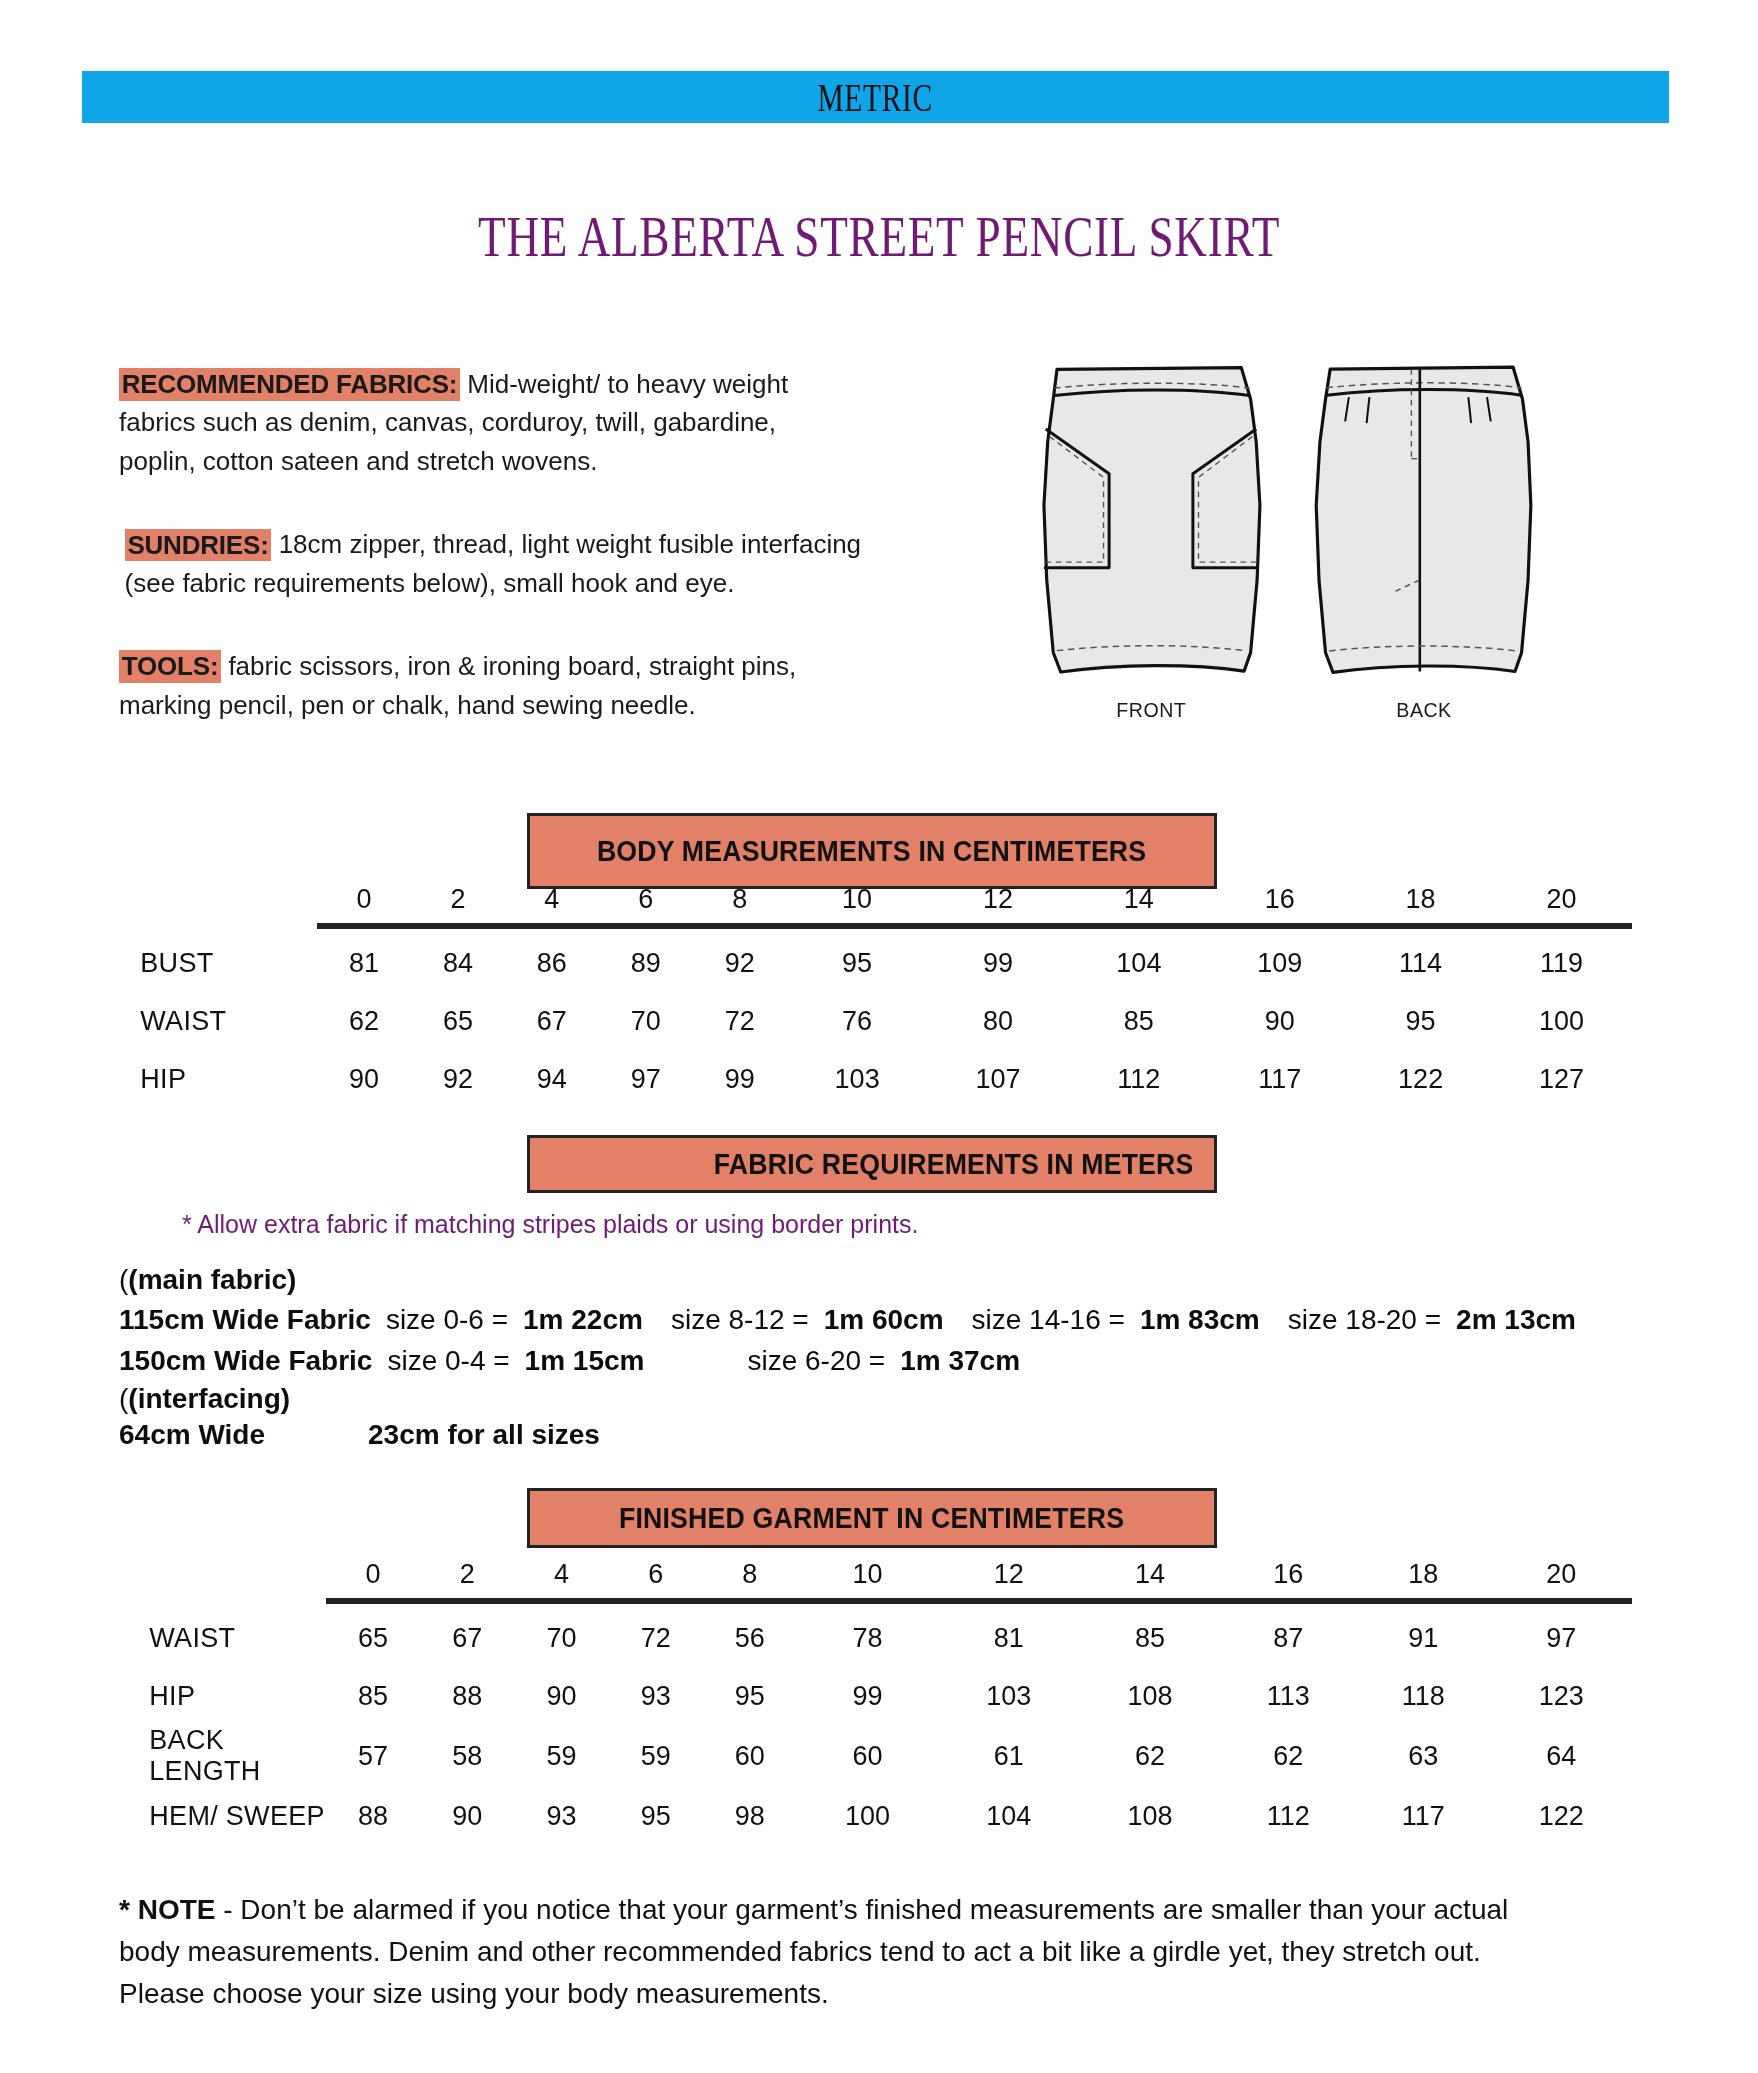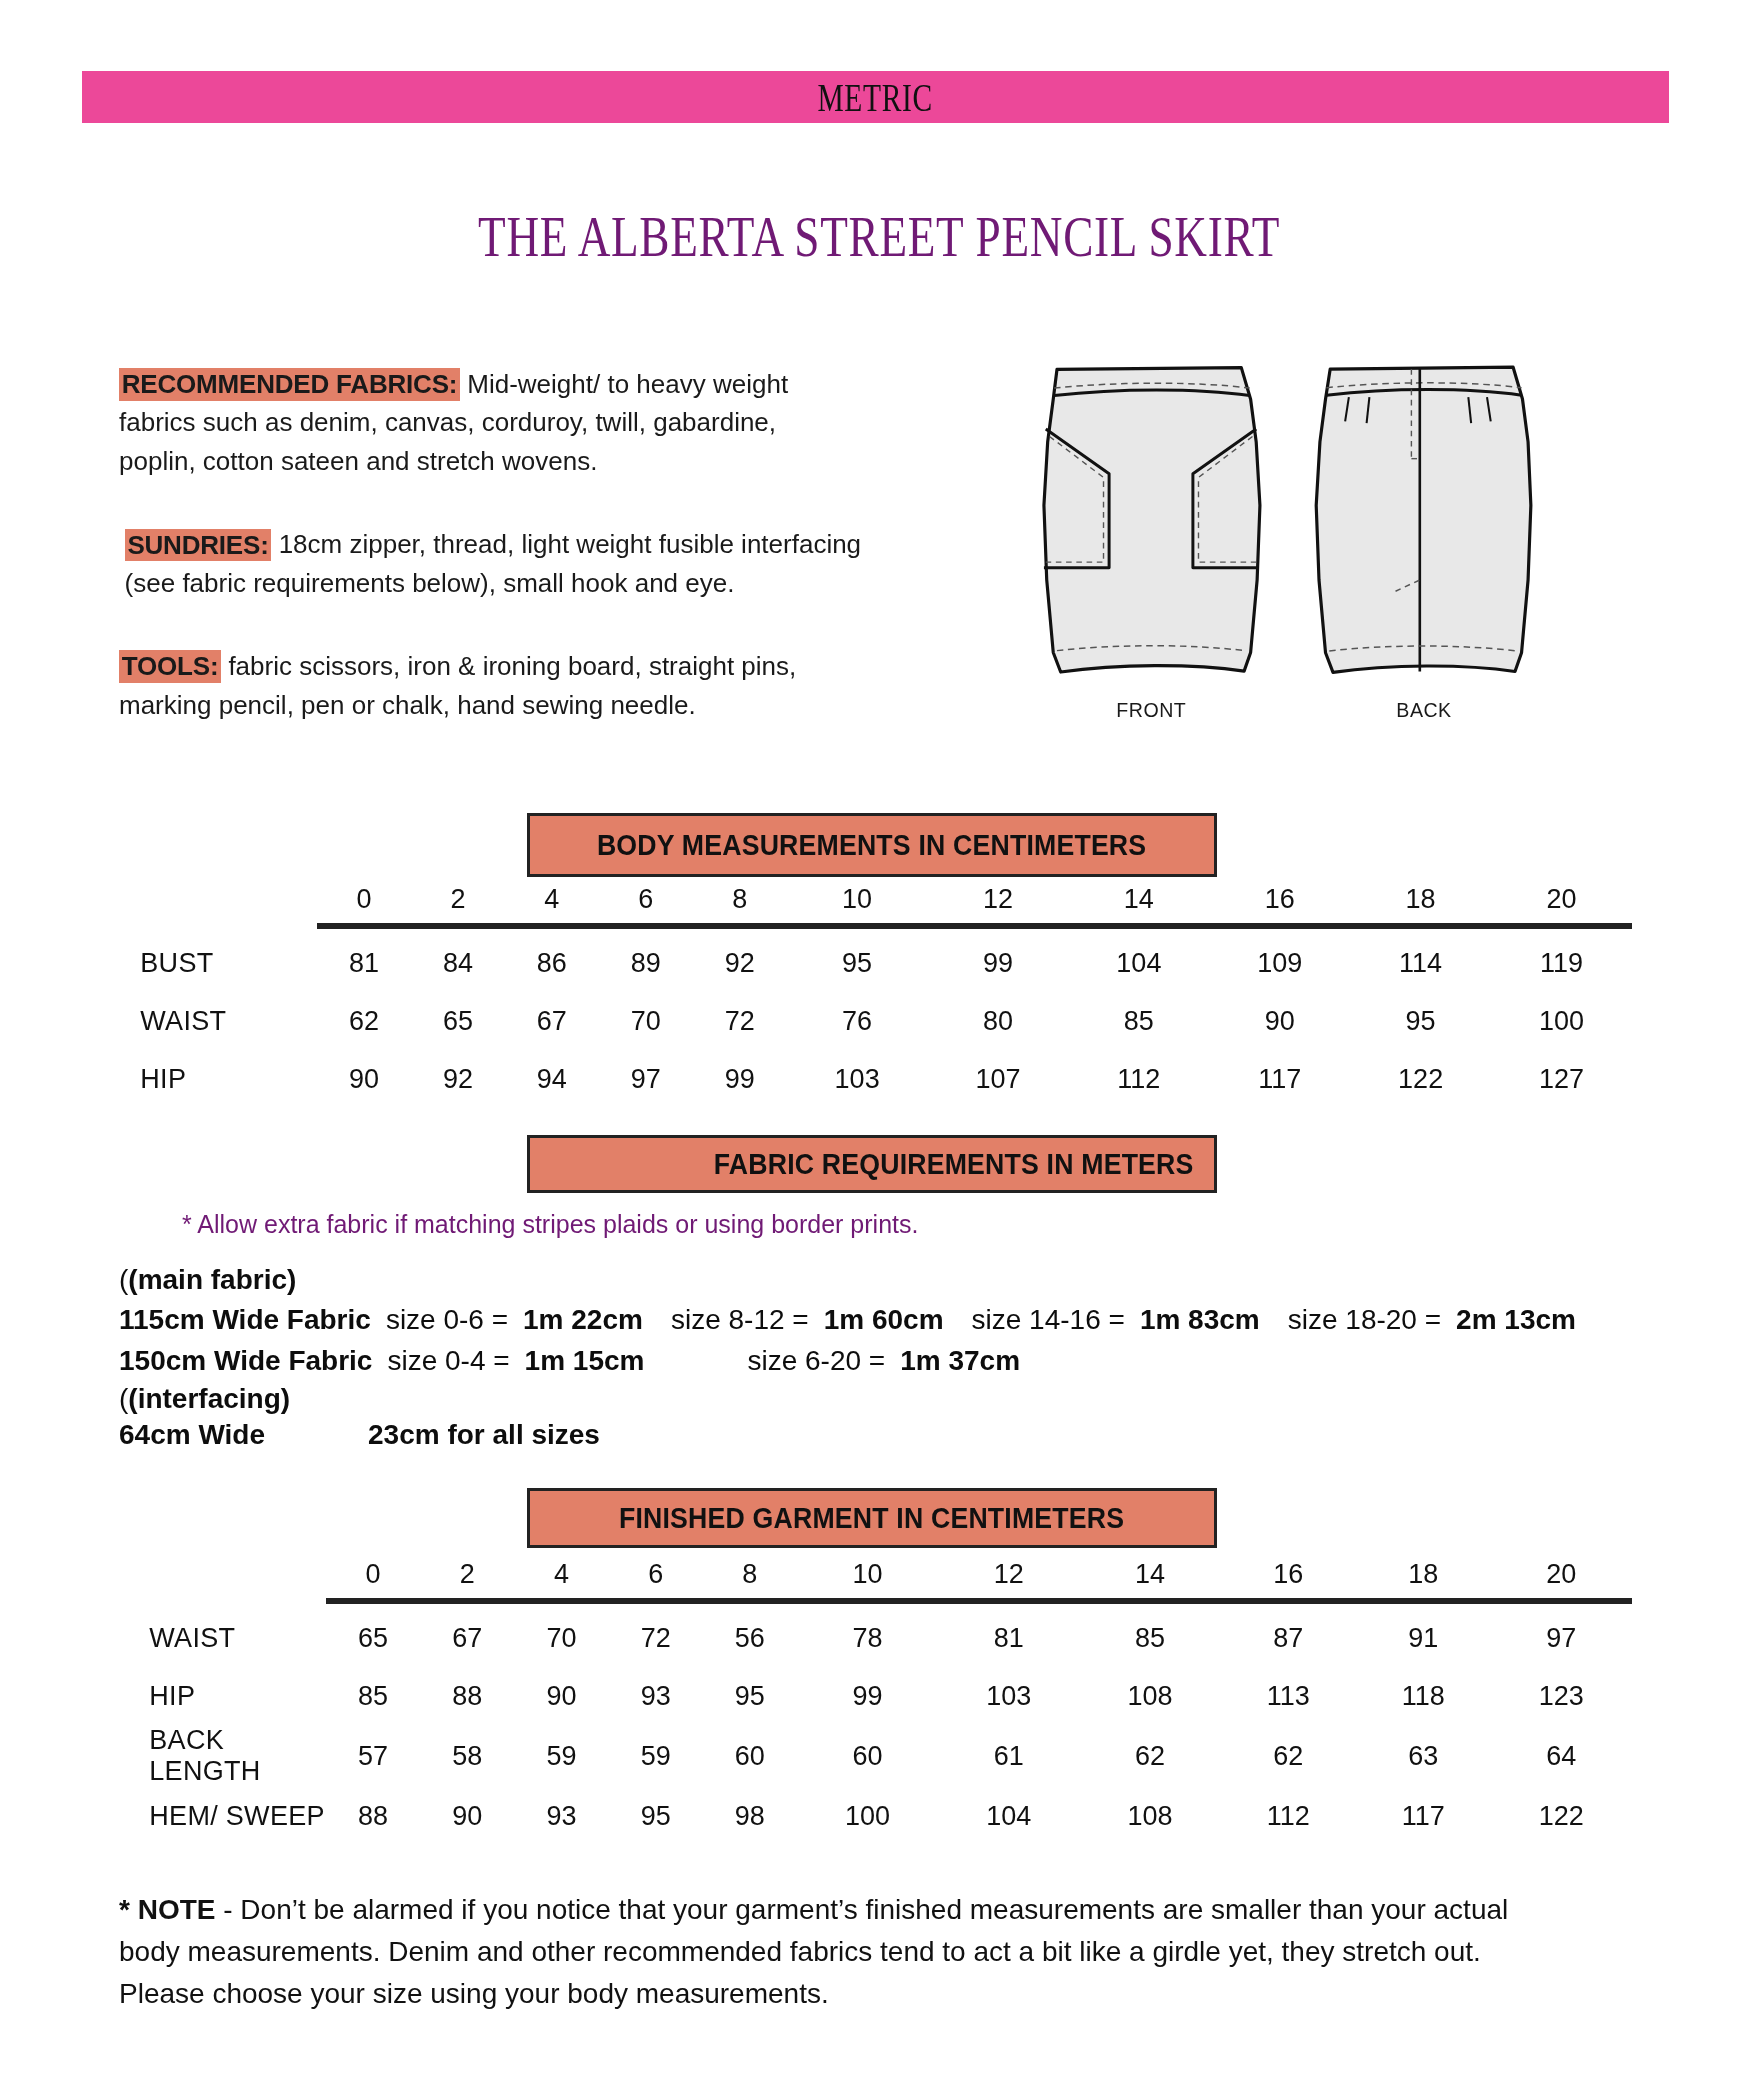--- a/index.html
+++ b/index.html
@@ -12,21 +12,21 @@
     color: #000000;
     position: relative;
     overflow: hidden;
   }
 
   
   .metric-bar {
     position: absolute;
     left: 82px; top: 71px;
     width: 1587px; height: 52px;
-    background: #ec4899;
+    background: #0ea5e9;
     display: flex; align-items: center; justify-content: center;
   }
   .metric-bar .metric-text {
     font-family: "Liberation Serif", serif;
     font-size: 41px;
     letter-spacing: 0.9px;
     color: #111;
     transform: scaleX(0.72);
     transform-origin: center;
     white-space: nowrap;
@@ -99,21 +99,21 @@
     display: flex; align-items: center; justify-content: center;
   }
   .banner .banner-text {
     font-weight: 700;
     font-size: 29px;
     color: #111;
     transform: scaleX(0.92);
     white-space: nowrap;
     letter-spacing: 0.2px;
   }
-  #banner-body     { left: 527px; top: 813px;  width: 690px; height: 64px; }
+  #banner-body     { left: 527px; top: 813px;  width: 690px; height: 76px; }
   #banner-fabric   { left: 527px; top: 1135px; width: 690px; height: 58px; justify-content: flex-end; }
   #banner-finished { left: 527px; top: 1488px; width: 690px; height: 60px; }
 
   
   .mtable { position: absolute; }
   #table-body     { left: 131px; top: 876px;  width: 1501px; }
   #table-finished { left: 140px; top: 1551px; width: 1492px; }
 
   .mtable table { border-collapse: collapse; width: 100%; }
   .mtable td, .mtable th {

